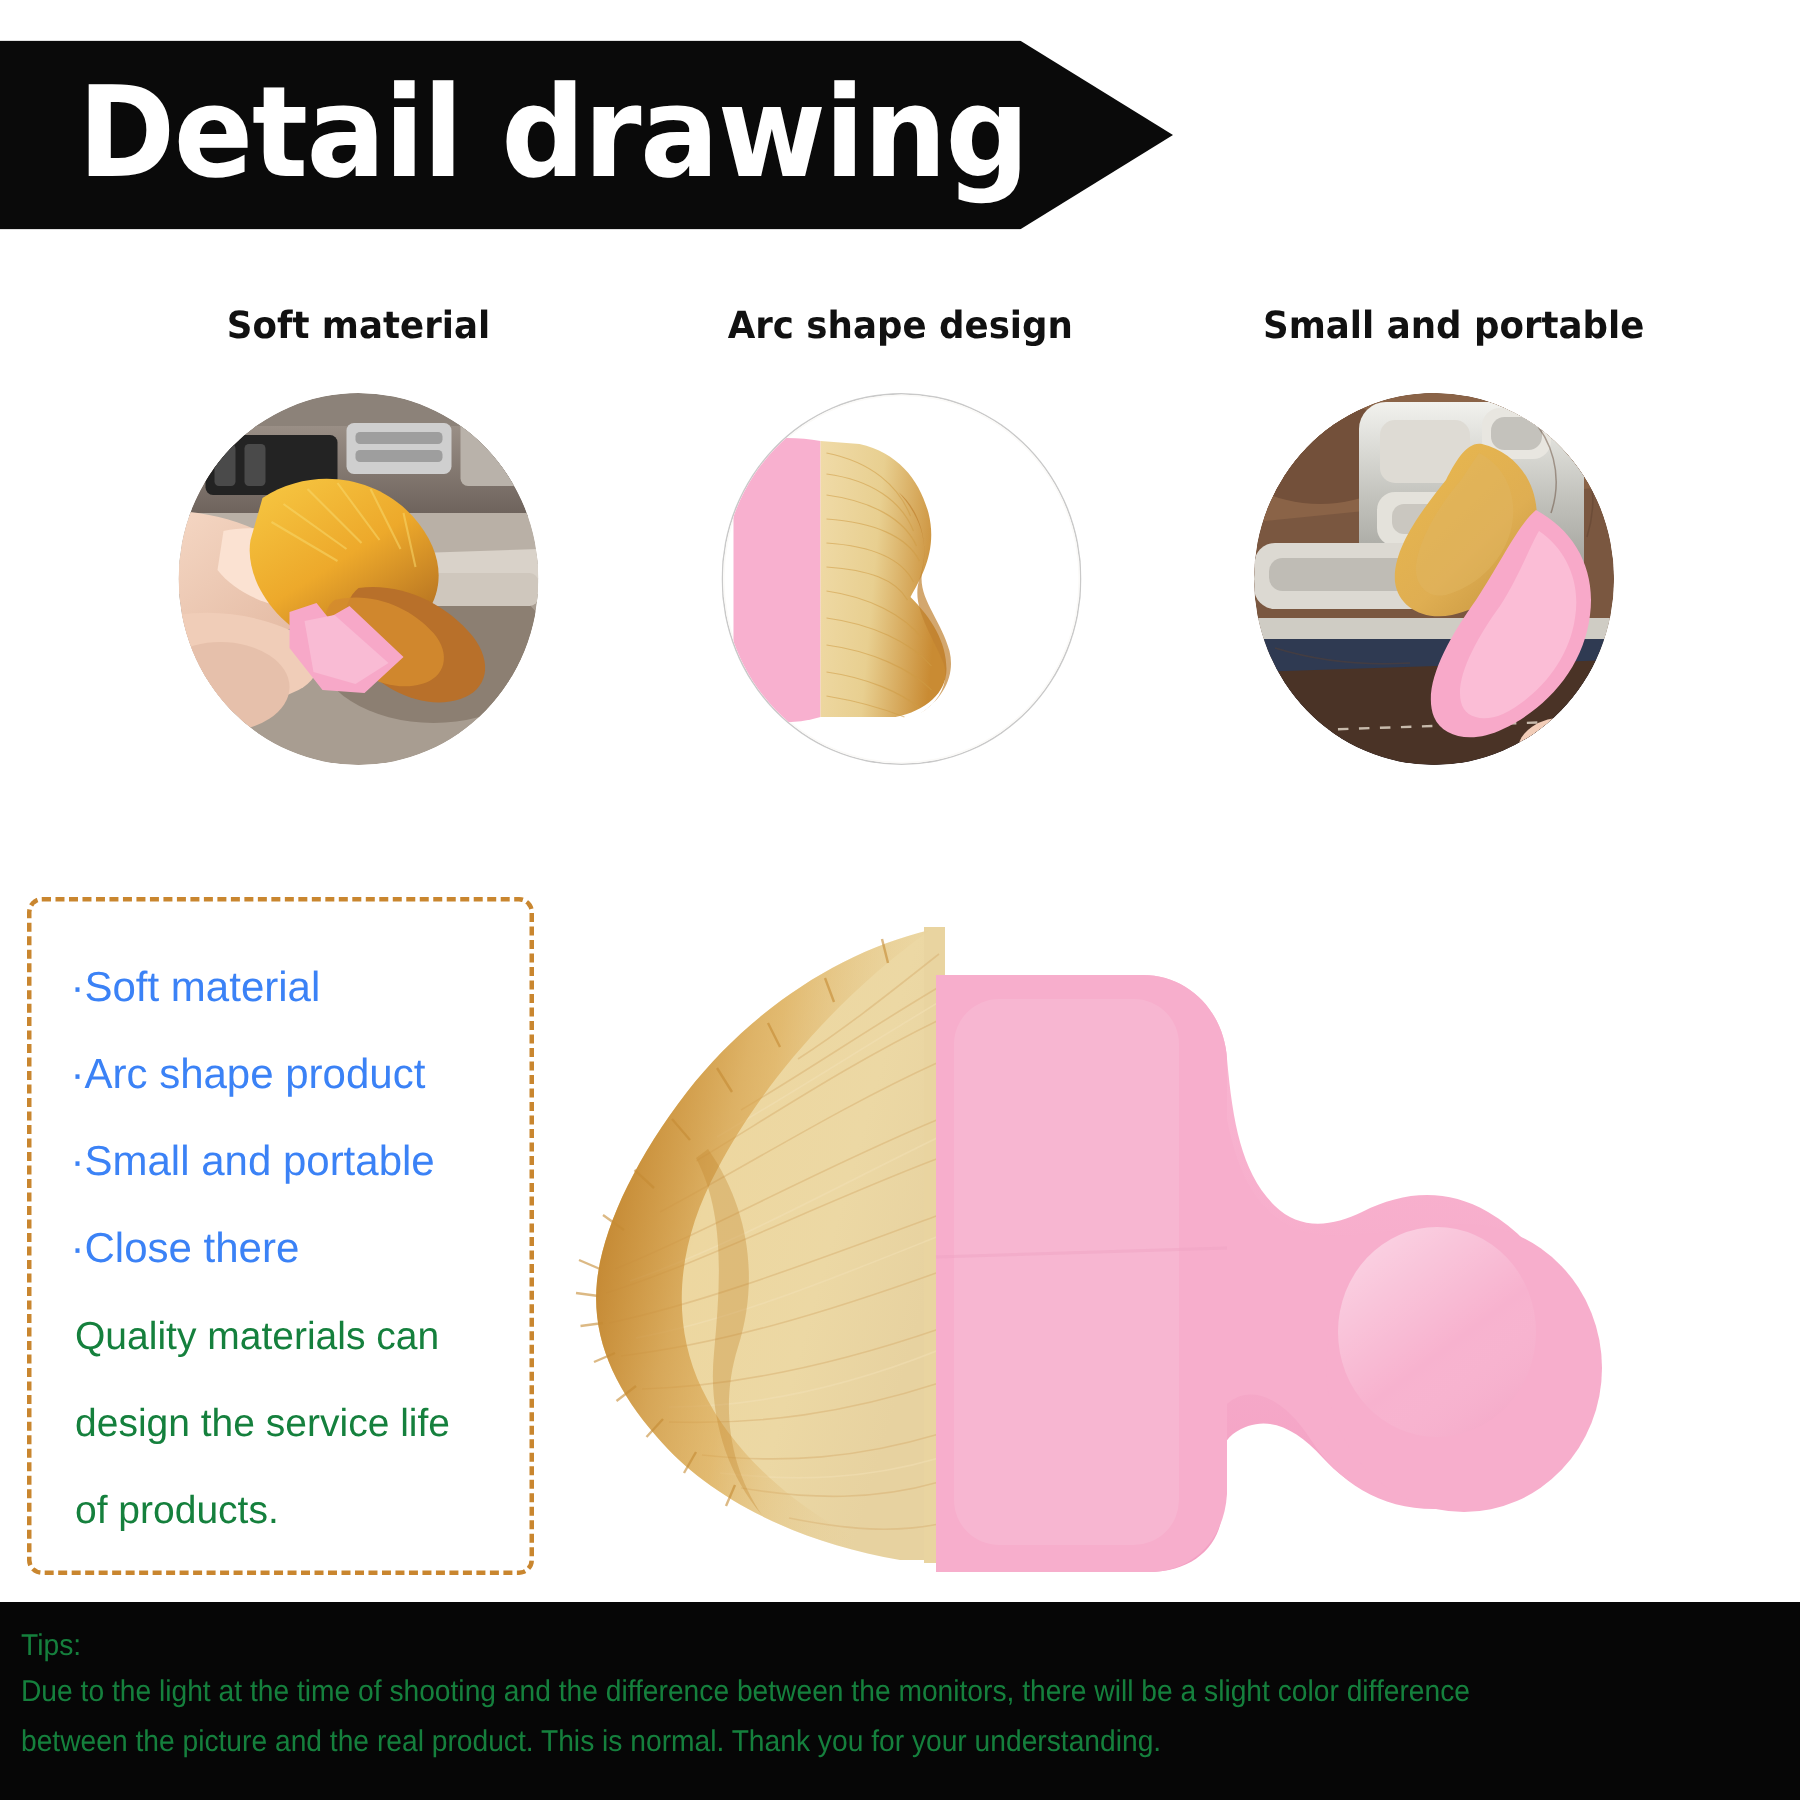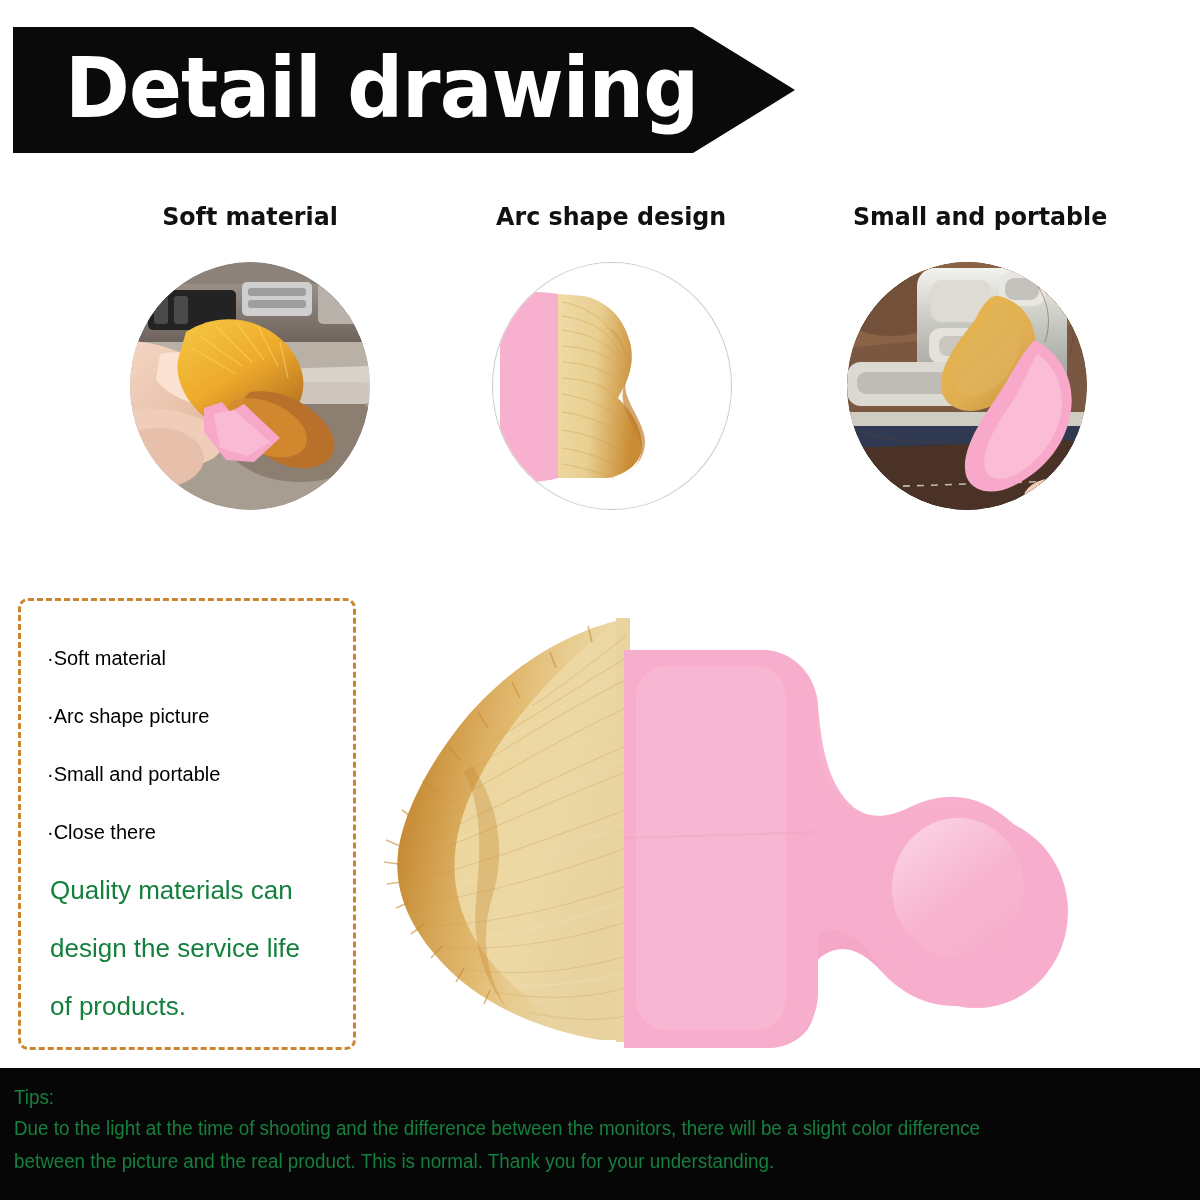--- a/index.html
+++ b/index.html
@@ -6,21 +6,21 @@
   body{
     width:1200px;height:1200px;
     background:#ffffff;
     font-family:"Liberation Sans", sans-serif;
     overflow:hidden;
     position:relative;
   }
 
   
   #header-banner{
-    position:absolute; left:13px; top:27px;
+    position:absolute; left:0; top:27px;
     width:782px; height:126px;
   }
   #header-banner .arrow-shape{
     position:absolute; inset:0;
     background:#0a0a0a;
     -webkit-clip-path:polygon(0 0, 680px 0, 782px 63px, 680px 126px, 0 126px);
     clip-path:polygon(0 0, 680px 0, 782px 63px, 680px 126px, 0 126px);
   }
   #header-banner .banner-title{
     position:absolute; left:52px; top:50%;
@@ -32,21 +32,21 @@
     line-height:1;
     letter-spacing:-1px;
     -webkit-transform:translateY(-52%) scaleX(0.93);
     transform:translateY(-52%) scaleX(0.93);
     transform-origin:left center;
     white-space:nowrap;
   }
 
   
   #feature-row{
-    position:absolute; left:12px; top:200px;
+    position:absolute; left:1px; top:200px;
     width:1008px; height:320px;
   }
   .feature-col{ position:absolute; top:0; }
   .feature-col.c1{ left:118px; width:240px; }
   .feature-col.c2{ left:480px; width:240px; }
   .feature-col.c3{ left:835px; width:240px; }
   .feature-label{
     text-align:center;
     font-family:"DejaVu Sans", sans-serif;
     font-weight:bold;
@@ -71,22 +71,22 @@
   
   #feature-box{
     position:absolute; left:18px; top:598px;
     width:338px; height:452px;
     border:3px dashed #c9862f;
     border-radius:10px;
     box-sizing:border-box;
     padding:28px 0 0 26px;
   }
   .feat-item{
-    font-size:20px;
-    color:#000000;
+    font-size:28px;
+    color:#3b82f6;
     line-height:58px;
     white-space:nowrap;
   }
   .feat-para{
     font-size:26px;
     color:#15803d;
     line-height:58px;
     margin-left:3px;
   }
 
@@ -284,21 +284,21 @@
           <ellipse cx="208" cy="238" rx="32" ry="22" fill="#f2cdb8"></ellipse>
           <ellipse cx="212" cy="240" rx="22" ry="15" fill="#f8ddcb"></ellipse>
         </g>
       </svg>
     </div>
   </div>
 </div>
 
 <div id="feature-box">
   <div class="feat-item">·Soft material</div>
-  <div class="feat-item">·Arc shape picture</div>
+  <div class="feat-item">·Arc shape product</div>
   <div class="feat-item">·Small and portable</div>
   <div class="feat-item">·Close there</div>
   <div class="feat-para">Quality materials can</div>
   <div class="feat-para">design the service life</div>
   <div class="feat-para">of products.</div>
 </div>
 
 <div id="hero-product">
   <svg viewBox="0 0 820 460" preserveAspectRatio="none">
     <defs>

